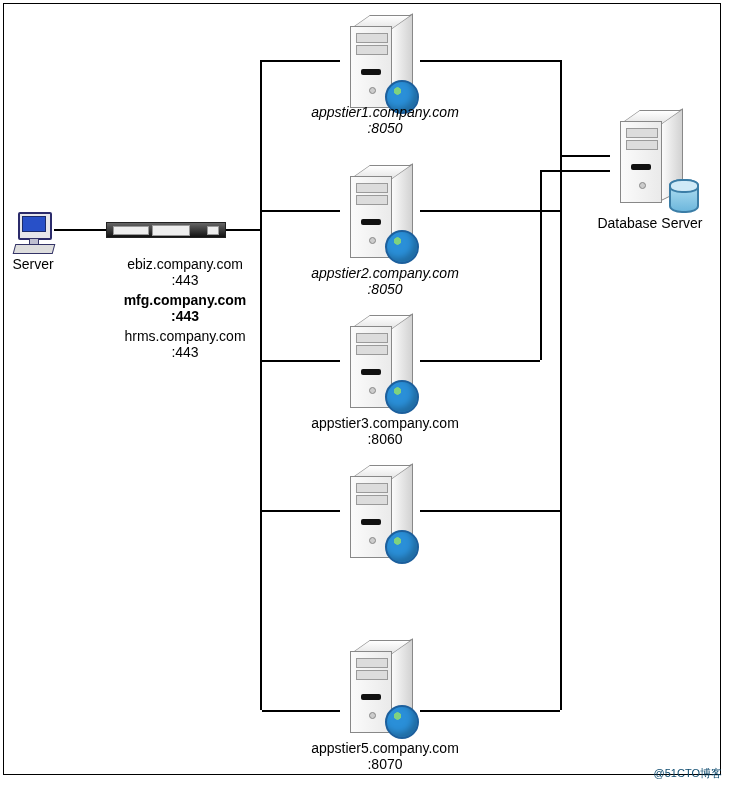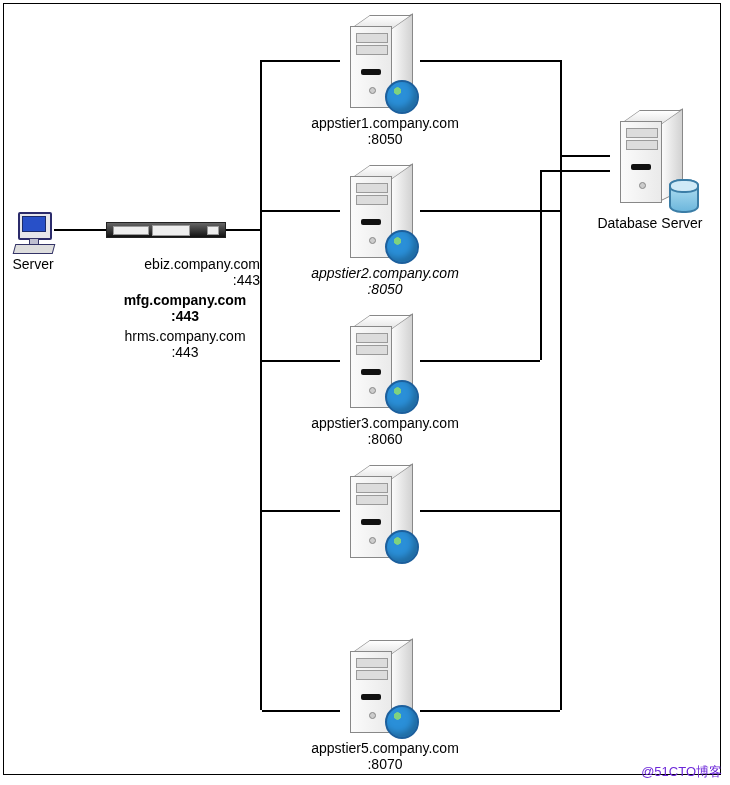--- a/index.html
+++ b/index.html
@@ -27,22 +27,22 @@
   .label {
     position: absolute;
     text-align: center;
     line-height: 1.15;
     white-space: pre;
   }
   .watermark {
     position: absolute;
     right: 8px;
     bottom: 4px;
-    color: #6d28d9;
-    font-size: 13px;
+    color: #0c4a6e;
+    font-size: 11px;
   }
   
   .client {
     position: absolute;
     left: 12px; top: 212px;
     width: 42px; height: 40px;
   }
   .client .monitor {
     position: absolute;
     left: 6px; top: 0;
@@ -193,21 +193,21 @@
     <div class="monitor"></div>
       <div class="screen"></div>
       <div class="stand"></div>
       <div class="kb"></div>
   </div>
   <div class="label" style="left:4px; top:256px; width:58px;">Server</div>
 
   <div class="h" style="left:54px; top:229px; width:52px;"></div>
 
   <div class="lb"></div>
-  <div class="label" style="left:110px; top:256px; width:150px; text-align:right;"><span>ebiz.company.com</span>
+  <div class="label" style="left:110px; top:256px; width:150px; text-align:center;"><span>ebiz.company.com</span>
 <span>:443</span></div>
   <div class="label" style="left:110px; top:292px; width:150px;font-weight:bold;"><span>mfg.company.com</span>
 <span>:443</span></div>
   <div class="label" style="left:110px; top:328px; width:150px;"><span>hrms.company.com</span>
 <span>:443</span></div>
 
   <div class="h" style="left:226px; top:229px; width:34px;"></div>
 
   <div class="v" style="left:260px; top:60px; height:650px;"></div>
 
@@ -216,21 +216,21 @@
     <div class="right"></div>
       <div class="top"></div>
     <div class="front">
         <div class="bay1"></div>
         <div class="bay2"></div>
         <div class="drive"></div>
         <div class="btn"></div>
       </div>
     <div class="globe"></div>
   </div>
-  <div class="label" style="left:290px; top:115px; width:190px;"><span>appstier1.company.com</span>
+  <div class="label" style="left:290px; top:104px; width:190px;font-style:italic;"><span>appstier1.company.com</span>
 <span>:8050</span></div>
 
   <div class="h" style="left:420px; top:60px; width:140px;"></div>
 
   <div class="h" style="left:262px; top:210px; width:78px;"></div>
   <div class="server" style="left:345px; top:165px;">
     <div class="right"></div>
       <div class="top"></div>
     <div class="front">
         <div class="bay1"></div>

